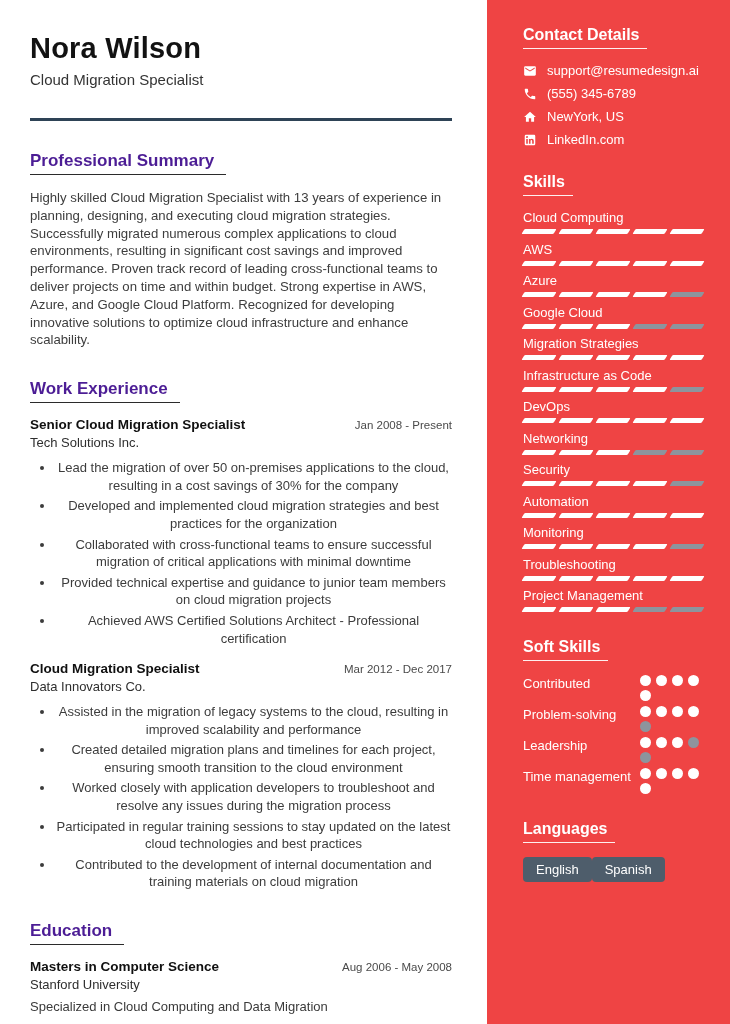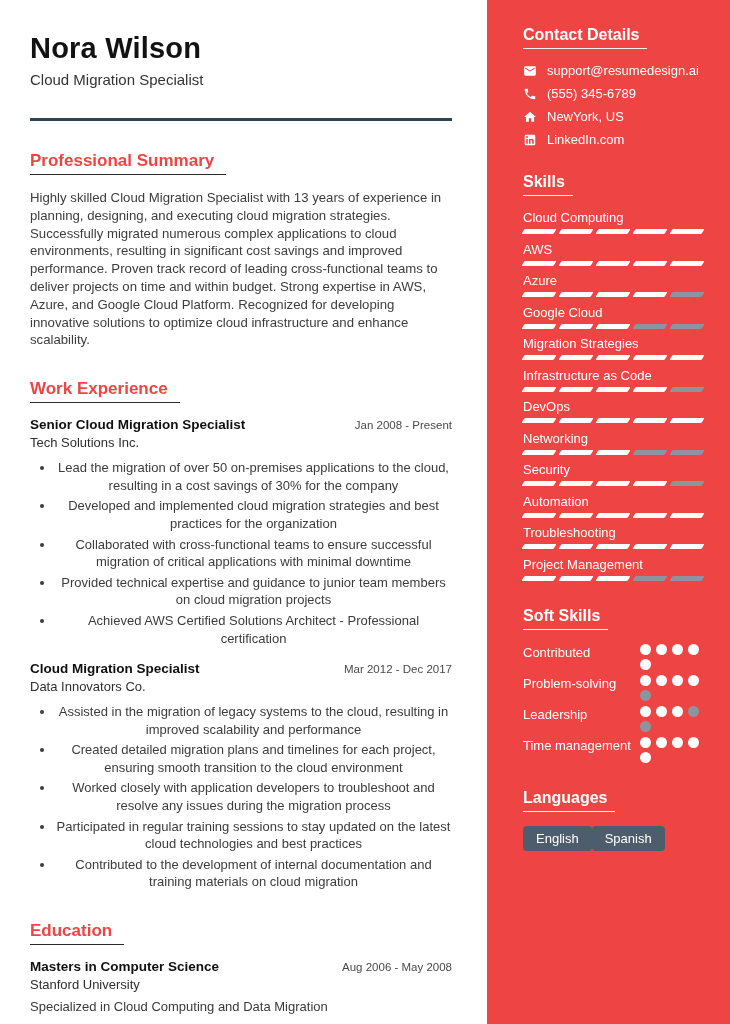--- a/index.html
+++ b/index.html
@@ -12,21 +12,21 @@
   .page { display: flex; width: 730px; height: 1024px; }
 
   
   .left { flex: 1; padding: 20px 35px 0 30px; color: #3d3d3d; }
   .name { font-size: 29px; font-weight: 700; color: #121212; margin-top: 12px; letter-spacing: 0.2px; }
   .job-subtitle { font-size: 15px; color: #343434; margin-top: 6px; }
   .header-rule { height: 3px; background: #2e4356; border: 0; margin-top: 30px; }
 
   .l-section { margin-top: 30px; }
   .l-heading {
-    display: inline-block; font-size: 17px; font-weight: 700; color: #ef4444;
+    display: inline-block; font-size: 17px; font-weight: 700; color: #4c1d95;
     padding: 0 12px 3px 0; border-bottom: 1.7px solid #2b2b2b;
   }
   .summary-text { margin-top: 14px; font-size: 13.2px; line-height: 17.8px; color: #3d3d3d; }
 
   .entry { margin-top: 14px; }
   .entry-head { display: flex; justify-content: space-between; align-items: flex-start; }
   .entry-title { font-size: 13.5px; font-weight: 700; color: #101010; }
   .entry-dates { font-size: 11.5px; color: #4a4a4a; white-space: nowrap; padding-top: 2px; }
   .entry-sub { font-size: 13px; color: #2e2e2e; margin-top: 3px; }
   .entry-desc { font-size: 13px; color: #3a3a3a; margin-top: 7px; }
@@ -269,20 +269,30 @@
             <div class="skill-name">Automation</div>
             <div class="skill-bar">
               <span class="seg filled"></span>
               <span class="seg filled"></span>
               <span class="seg filled"></span>
               <span class="seg filled"></span>
               <span class="seg filled"></span>
             </div>
           </div>
           <div class="skill">
+            <div class="skill-name">Monitoring</div>
+            <div class="skill-bar">
+              <span class="seg filled"></span>
+              <span class="seg filled"></span>
+              <span class="seg filled"></span>
+              <span class="seg filled"></span>
+              <span class="seg"></span>
+            </div>
+          </div>
+          <div class="skill">
             <div class="skill-name">Troubleshooting</div>
             <div class="skill-bar">
               <span class="seg filled"></span>
               <span class="seg filled"></span>
               <span class="seg filled"></span>
               <span class="seg filled"></span>
               <span class="seg filled"></span>
             </div>
           </div>
           <div class="skill">

